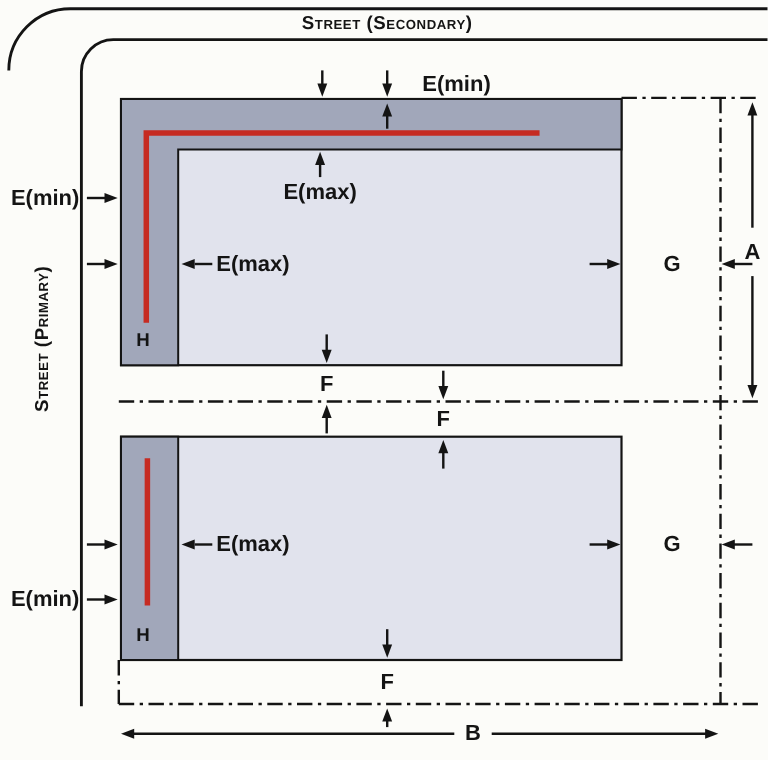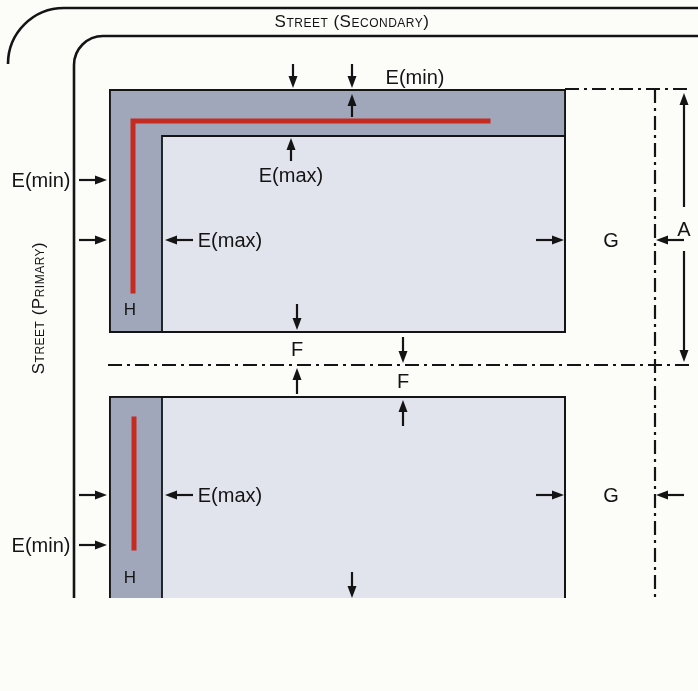--- a/index.html
+++ b/index.html
@@ -1,21 +1,21 @@
 <!DOCTYPE html>
 <html style="--paper: #fcfcf9; --ink: #141414; --building-fill: #e1e3ed; --band-fill: #a1a7ba; --accent-red: #c62b22;"><head>
 <meta charset="utf-8">
 <style>
   :root{
     --paper:#fcfcf9; --ink:#141414; --building-fill:#e1e3ed;
     --band-fill:#a1a7ba; --accent-red:#c62b22;
   }
   html,body{margin:0;padding:0;background:var(--paper);}
-  .stage{position:relative;width:698px;height:598px;background:var(--paper);overflow:hidden;
-         font-family:"Liberation Sans",sans-serif;}
+  .stage{position:relative;width:698px;height:691px;background:var(--paper);overflow:hidden;
+         font-family:"Liberation Sans",sans-serif;font-weight:bold;}
   svg{position:absolute;left:0;top:0;}
   .ln{stroke:var(--ink);stroke-width:2.6;fill:none;}
   .dashdot{stroke:var(--ink);stroke-width:2.2;fill:none;stroke-dasharray:14 5 3 5;}
   .bld{fill:var(--building-fill);stroke:var(--ink);stroke-width:2;}
   .band{fill:var(--band-fill);stroke:var(--ink);stroke-width:1.8;}
   .red{stroke:var(--accent-red);stroke-width:5;fill:none;stroke-linecap:square;}
   .astem{stroke:var(--ink);stroke-width:2.2;fill:none;}
   .ahead{fill:var(--ink);stroke:none;}
   text{fill:var(--ink);}
   .dim{font-size:20px;text-anchor:middle;dominant-baseline:central;}

